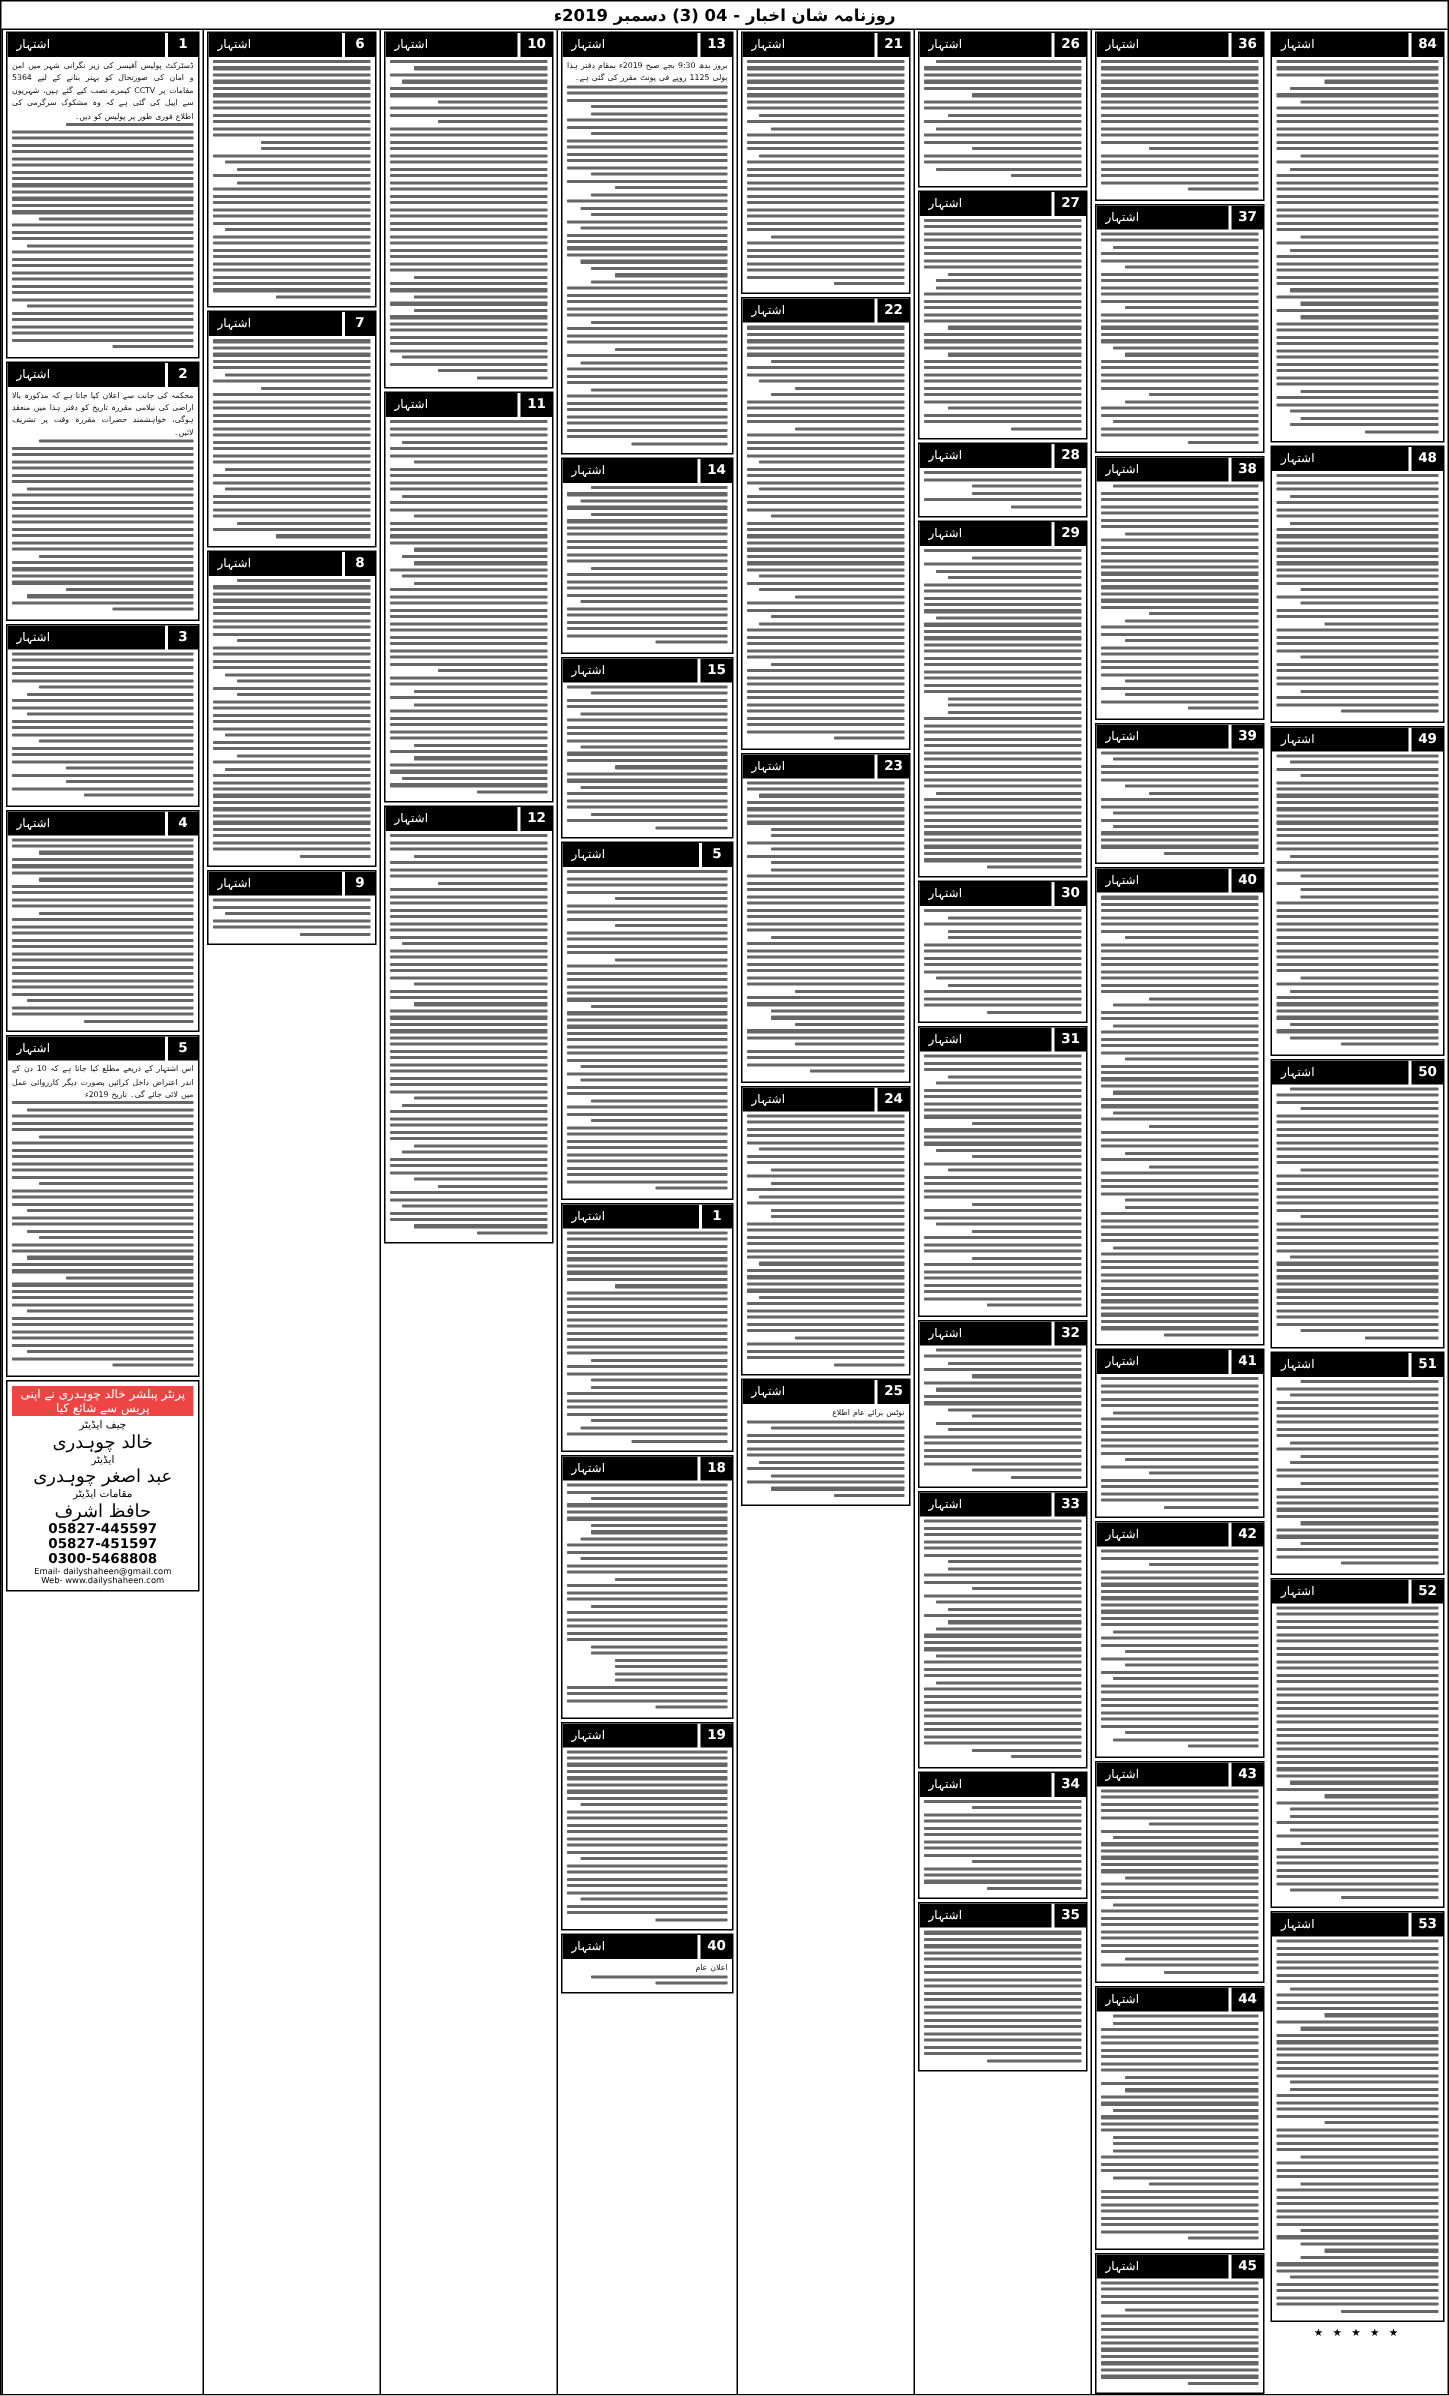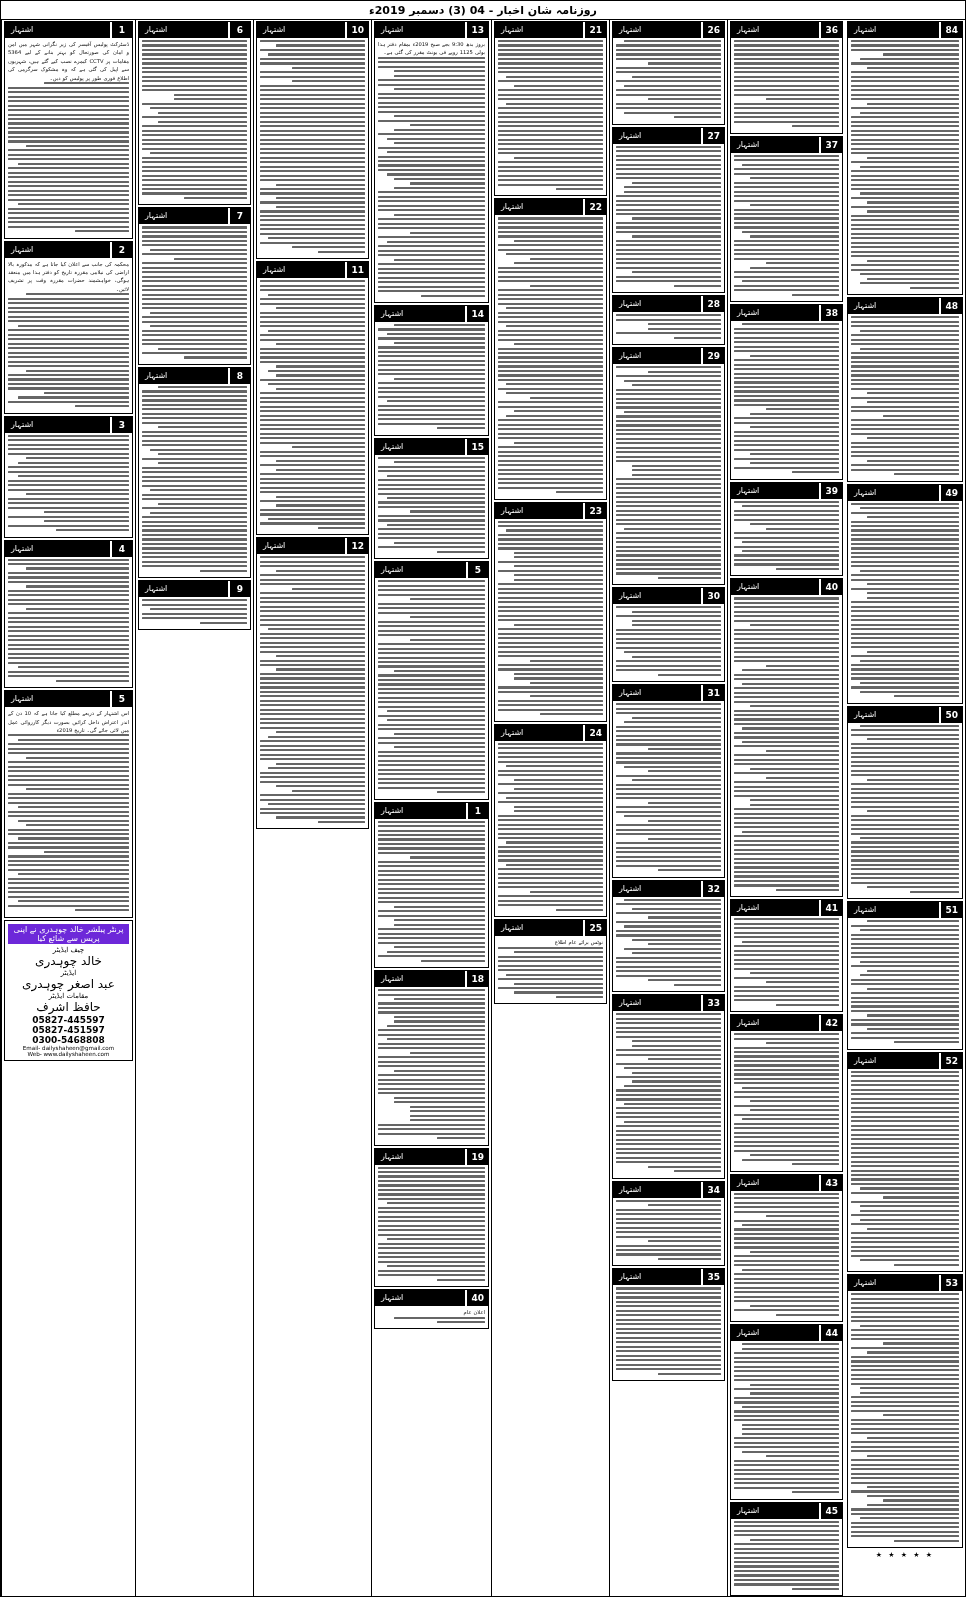--- a/index.html
+++ b/index.html
@@ -134,21 +134,21 @@
   
   .contact {
     border: 1px solid #000;
     background: #fff;
     margin-top: 2px;
     padding: 3px;
     direction: rtl;
     text-align: center;
   }
   .contact .namebar {
-    background: #6d28d9;
+    background: #ef4444;
     color: #fff;
     font-size: 8px;
     padding: 1px 2px;
     margin-bottom: 2px;
   }
   .contact .nm { font-size: 12px; font-weight: normal; line-height: 1.25; }
   .contact .role { font-size: 7px; }
   .contact .ph { font-size: 9px; font-weight: bold; direction: ltr; }
   .contact .mail { font-size: 5.6px; direction: ltr; }
 

